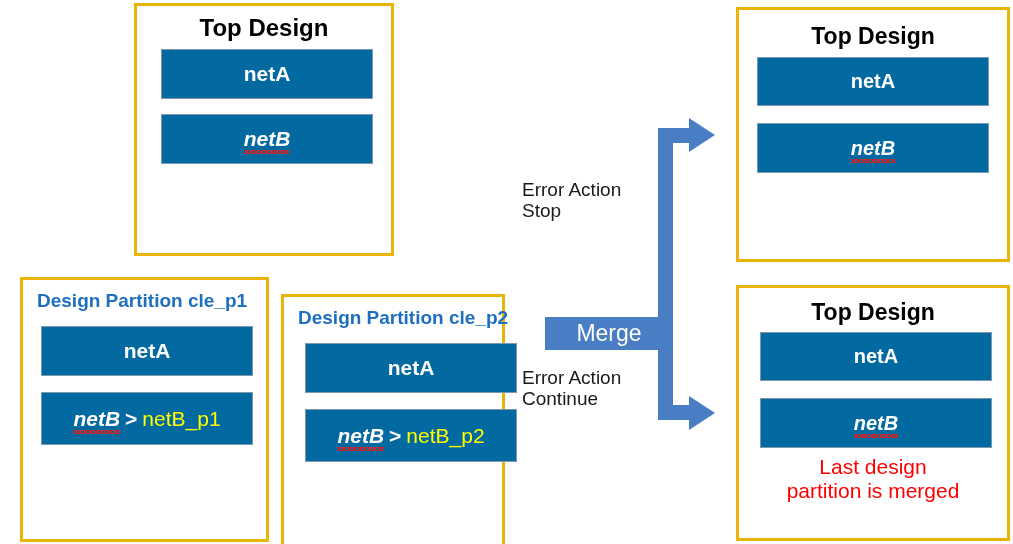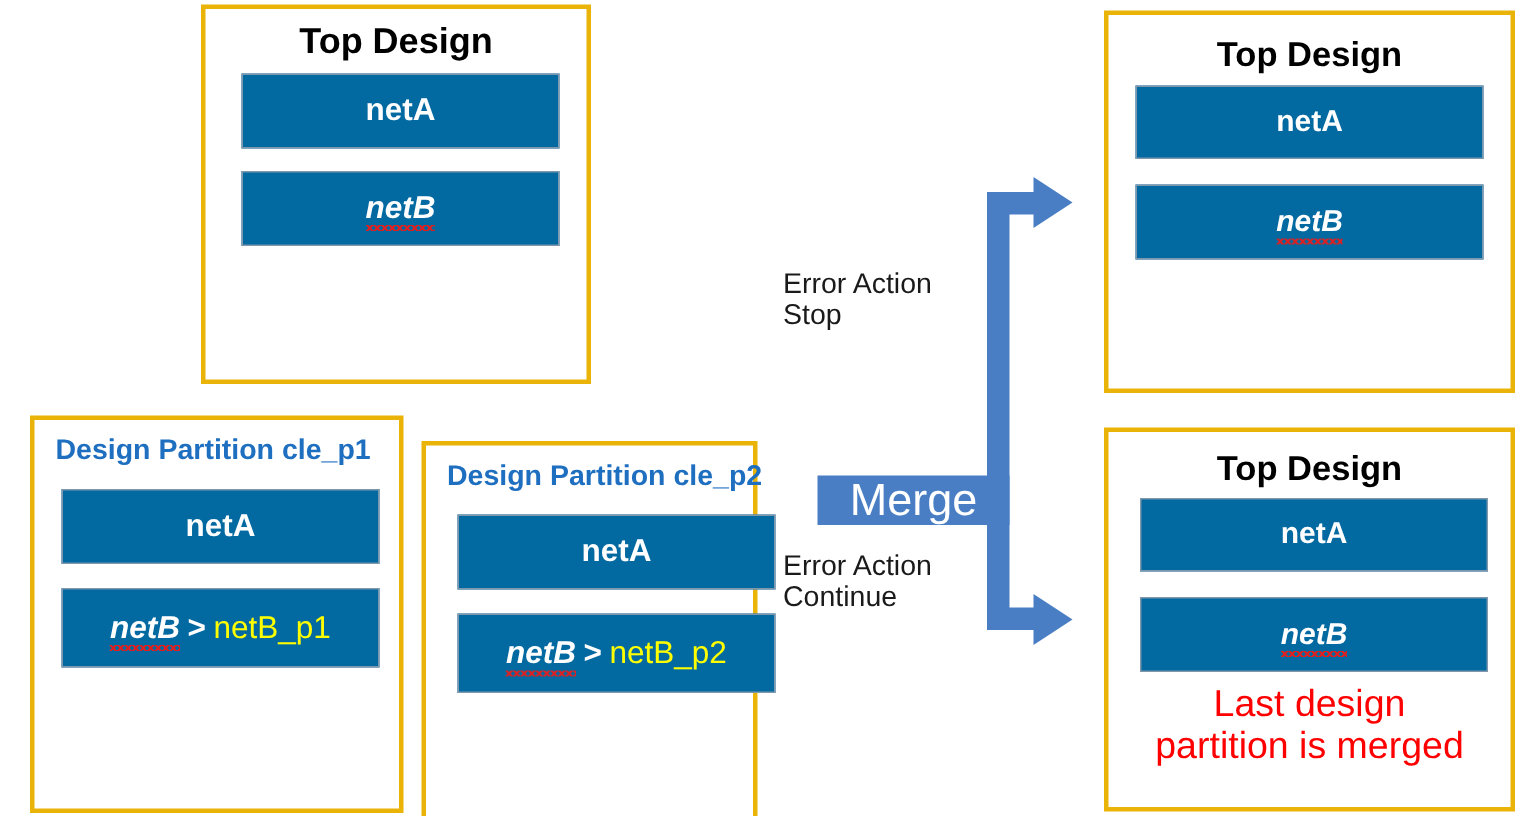--- a/index.html
+++ b/index.html
@@ -171,21 +171,21 @@
   <div class="arrowpart" style="left:658px; top:128px; width:15px; height:292px;"></div>
 
   <div class="arrowpart" style="left:658px; top:128px; width:33px; height:15px;"></div>
 
   <div class="arrowhead" style="left:689px; top:118px;"></div>
 
   <div class="arrowpart" style="left:658px; top:405px; width:33px; height:15px;"></div>
 
   <div class="arrowhead" style="left:689px; top:396px;"></div>
 
-  <div class="mergebar" style="left:545px; top:317px; width:128px; height:33px; font-size:30px;">
+  <div class="mergebar" style="left:545px; top:317px; width:128px; height:33px; font-size:23px;">
     <span>Merge</span>
   </div>
 
   <div class="label" style="left:522px; top:180px; width:140px; font-size:19px;">Error Action
 Stop</div>
 
   <div class="label" style="left:522px; top:368px; width:148px; font-size:19px;">Error Action
 Continue</div>
 
   <div class="panel" style="left:736px; top:7px; width:274px; height:255px;">
@@ -205,17 +205,17 @@
     <div class="panel-title" style="top:11px; font-size:23px;">Top Design</div>
 
     <div class="netbox" style="left:21px; top:44px; width:232px; height:49px; font-size:20px;">
       <span>netA</span>
     </div>
 
     <div class="netbox" style="left:21px; top:110px; width:232px; height:50px; font-size:20px;">
       <span class="squiggle">netB</span>
     </div>
 
-    <div class="status" style="top:167px; font-size:25px;">Last design
+    <div class="status" style="top:167px; font-size:21px;">Last design
 partition is merged</div>
   </div>
 
 </div>
 
 </body></html>

